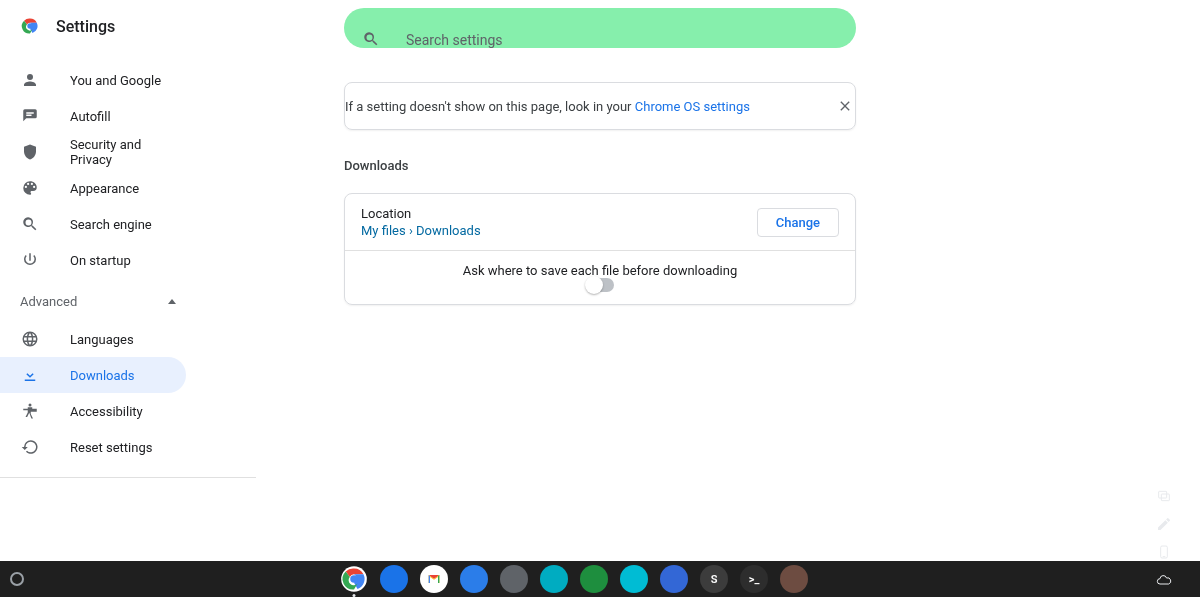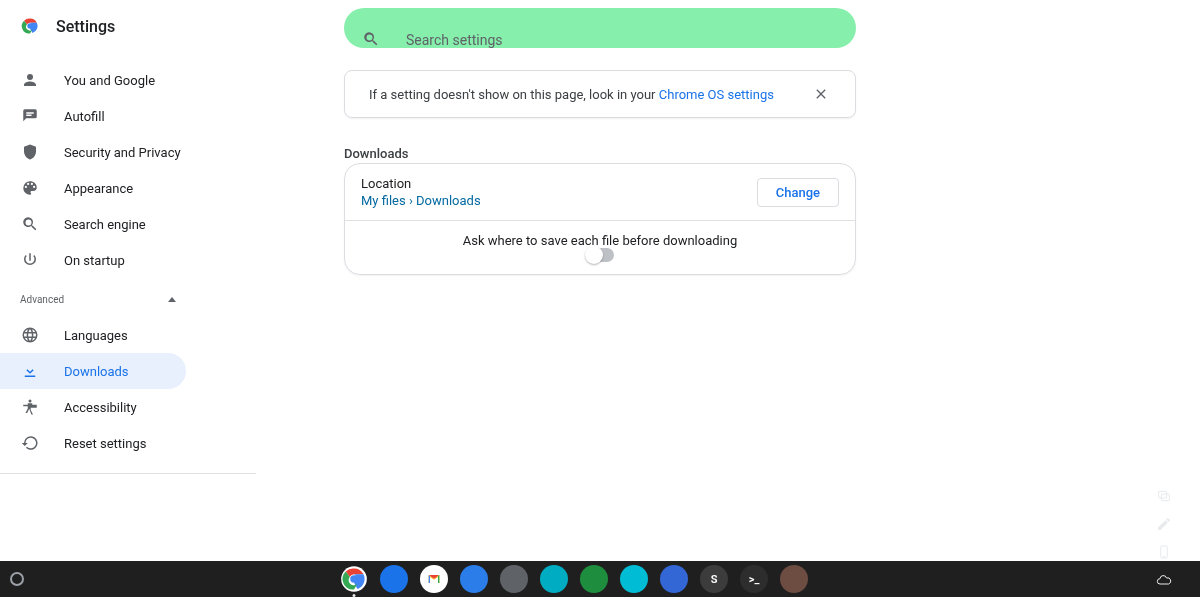--- a/index.html
+++ b/index.html
@@ -10,43 +10,43 @@
 .sidebar { width: 256px; padding-top: 10px; }
 .main { flex: 1; padding: 8px 0 0 88px; }
 
 
 .side-header { display: flex; align-items: center; gap: 16px; padding: 6px 20px 24px 20px; }
 .chrome-logo { width: 20px; height: 20px; }
 .settings-title { font-size: 16px; font-weight: 500; color: #202124; }
 
 
 .side-section { padding: 2px 0; }
-.side-item { display: flex; align-items: center; height: 36px; padding: 0 0 0 20px; gap: 24px; font-size: 13px; color: #202124; cursor: pointer; border-top-right-radius: 18px; border-bottom-right-radius: 18px; margin-right: 70px; }
+.side-item { display: flex; align-items: center; height: 36px; padding: 0 0 0 20px; gap: 30px; font-size: 13px; color: #202124; cursor: pointer; border-top-right-radius: 18px; border-bottom-right-radius: 18px; margin-right: 70px; }
 .side-item .icon { width: 20px; height: 20px; display: flex; align-items: center; justify-content: center; color: #5f6368; }
 .side-item.selected { background: #e8f0fe; color: #1a73e8; }
 .side-item.selected .icon { color: #1a73e8; }
-.side-advanced { display: flex; align-items: center; justify-content: space-between; padding: 14px 20px 10px 20px; font-size: 10px; color: #5f6368; cursor: pointer; }
+.side-advanced { display: flex; align-items: center; justify-content: space-between; padding: 14px 20px 10px 20px; font-size: 13px; color: #5f6368; cursor: pointer; }
 .side-advanced .arrow { margin-right: 60px; border-left: 4px solid transparent; border-right: 4px solid transparent; border-bottom: 5px solid #5f6368; }
 .side-divider { border-top: 1px solid #e0e0e0; margin: 10px 0 8px 0; }
 .side-item .ext-icon { margin-left: auto; margin-right: 78px; color: #5f6368; }
 
 
 .search-wrap { width: 512px; }
 .search-box { width: 512px; height: 40px; background: #86efac; border-radius: 20px; display: flex; align-items: flex-end; padding: 0 18px; gap: 26px; }
 .search-box .sicon { color: #5f6368; width: 18px; height: 18px; display:flex; align-items:center; justify-content:center; }
 .search-input { border: none; background: transparent; outline: none; font-size: 14px; color: #5f6368; flex:1; }
 .search-input::placeholder { color: #5f6368; }
 
-.banner { width: 512px; margin-top: 22px; border: 1px solid #dadce0; border-radius: 8px; box-shadow: 0 1px 2px rgba(0,0,0,0.06); padding: 13px 24px; display:flex; align-items:center; justify-content: space-between; font-size: 13px; color:#3c4043; }
+.banner { width: 512px; margin-top: 34px; border: 1px solid #dadce0; border-radius: 8px; box-shadow: 0 1px 2px rgba(0,0,0,0.06); padding: 13px 0; display:flex; align-items:center; justify-content: space-between; font-size: 13px; color:#3c4043; }
 .banner a { color:#1a73e8; text-decoration:none; }
 .banner .close { width:20px; height:20px; color:#5f6368; cursor:pointer; display:flex; align-items:center; justify-content:center; font-size:16px; }
 
 .section-title { margin-top: 28px; font-size: 13px; color:#3c4043; font-weight: 500; }
 
-.card { width:512px; margin-top: 2px; border: 1px solid #dadce0; border-radius: 16px; box-shadow: 0 1px 2px rgba(0,0,0,0.06); }
+.card { width:512px; margin-top: 20px; border: 1px solid #dadce0; border-radius: 8px; box-shadow: 0 1px 2px rgba(0,0,0,0.06); }
 .card-row { padding: 12px 16px; display:flex; align-items:center; justify-content:space-between; }
 .card-row + .card-row { border-top: 1px solid #e0e0e0; flex-direction: column; }
 .row-label { font-size: 13px; color:#202124; }
 .row-sub { font-size: 13px; color:#0369a1; margin-top: 2px; }
 .outline-btn { border:1px solid #dadce0; background:#fff; color:#1a73e8; font-size:13px; font-weight:500; padding: 6px 18px; border-radius:4px; cursor:pointer; }
 .toggle { width:28px; height:14px; background:#bdc1c6; border-radius:7px; position:relative; cursor:pointer; }
 .toggle::after { content:""; position:absolute; left:-1px; top:-2px; width:18px; height:18px; background:#fff; border-radius:50%; box-shadow:0 1px 2px rgba(0,0,0,0.3); }
 
 
 .shelf { position:absolute; bottom:0; left:0; right:0; height:36px; background:#1f1f1f; display:flex; align-items:center; }

